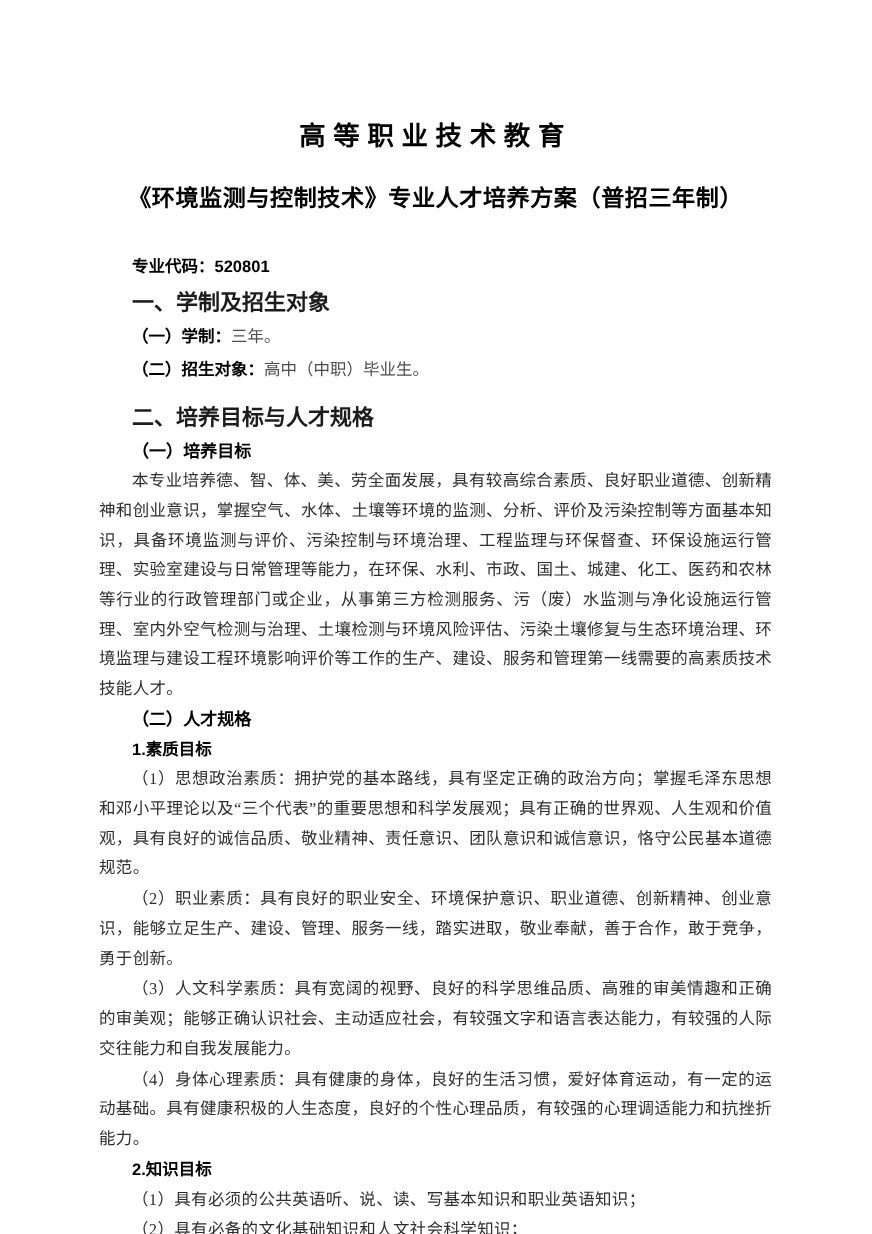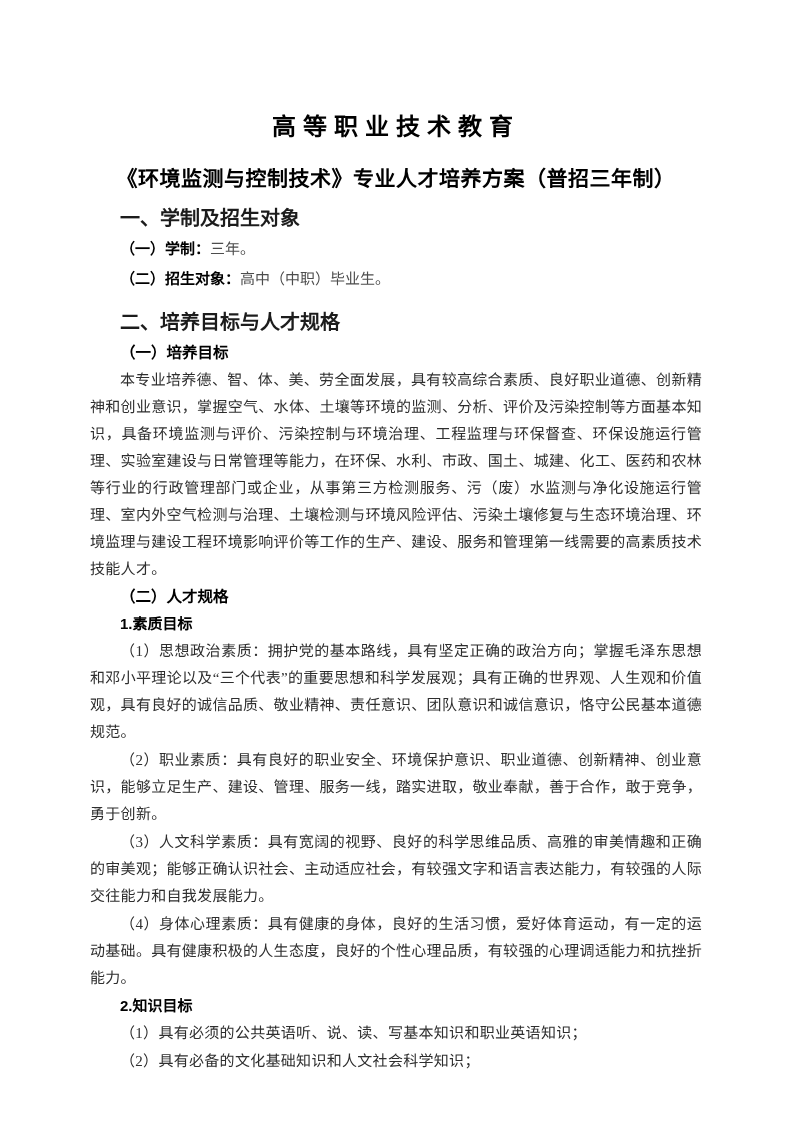--- a/index.html
+++ b/index.html
@@ -13,31 +13,31 @@
     position: relative;
     width: 793px;
     height: 1122px;
     background: #ffffff;
     padding: 112px 91px 0 90px;
     overflow: hidden;
   }
   
   .doc-title-main {
     text-align: center;
-    font-family: Liberation Serif, serif;
+    font-family: Liberation Mono, monospace;
     font-weight: bold;
     font-size: 24px;
     line-height: 30px;
     letter-spacing: 7px;
     color: #000000;
   }
   .doc-title-sub {
     margin-top: 24px;
     text-align: center;
-    font-family: Liberation Mono, monospace;
+    font-family: Liberation Sans, sans-serif;
     font-weight: bold;
     font-size: 21px;
     line-height: 30px;
     letter-spacing: 0.5px;
     color: #000000;
   }
   
   .code-line {
     margin-top: 36px;
     padding-left: 30px;
@@ -108,20 +108,23 @@
 </style>
 </head>
 <body>
 
 <div class="page">
 
   <div class="doc-title-main">高等职业技术教育</div>
 
   <div class="doc-title-sub">《环境监测与控制技术》专业人才培养方案（普招三年制）</div>
 
+  <div class="code-line">
+    <span>专业代码：</span><span>520801</span>
+  </div>
 
   <div class="h1">一、学制及招生对象</div>
 
   <div class="kv-item">
     <span class="kv-label">（一）学制：</span><span class="kv-value">三年。</span>
   </div>
 
   <div class="kv-item">
     <span class="kv-label">（二）招生对象：</span><span class="kv-value">高中（中职）毕业生。</span>
   </div>

